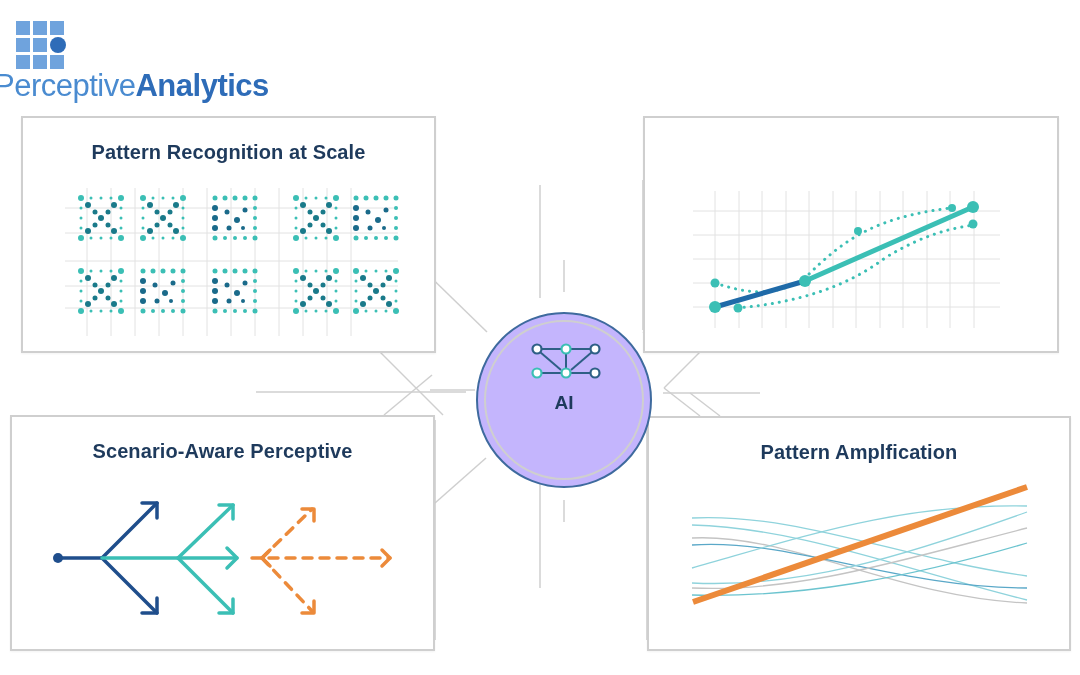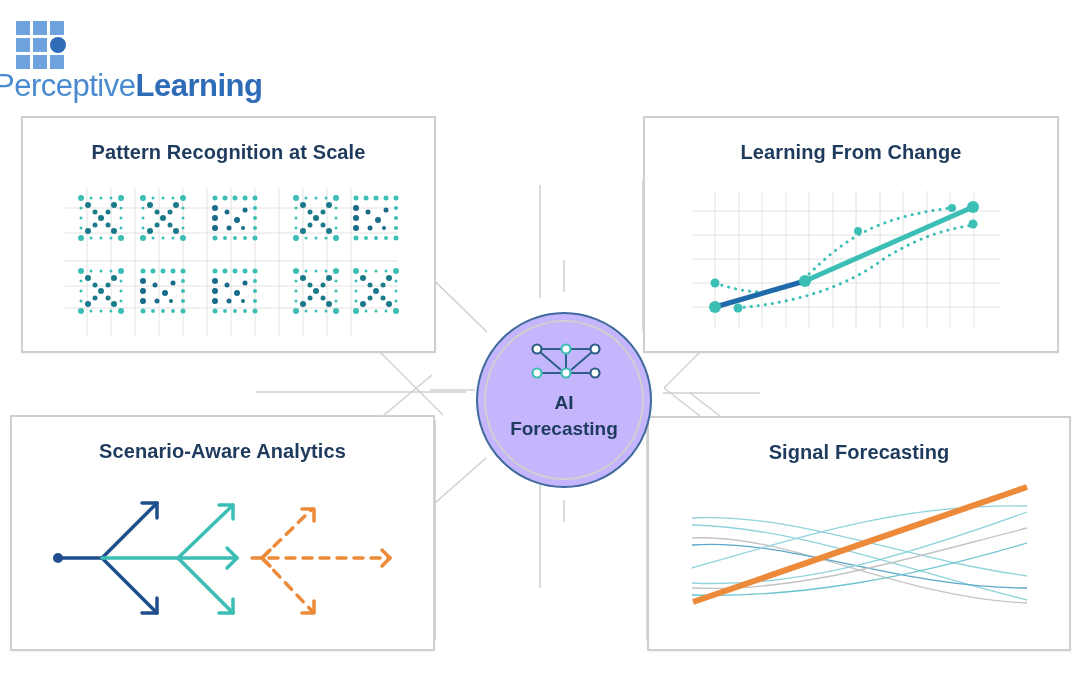--- a/index.html
+++ b/index.html
@@ -95,21 +95,21 @@
       <rect x="17" y="0" width="14" height="14"></rect>
       <rect x="34" y="0" width="14" height="14"></rect>
       <rect x="0" y="17" width="14" height="14"></rect>
       <rect x="17" y="17" width="14" height="14"></rect>
       <rect x="0" y="34" width="14" height="14"></rect>
       <rect x="17" y="34" width="14" height="14"></rect>
       <rect x="34" y="34" width="14" height="14"></rect>
     </g>
     <circle cx="42" cy="24" r="8" fill="#2e6cb8"></circle>
   </svg>
-  <div class="logo-text"><span class="light">Perceptive</span><span class="bold">Learning</span></div>
+  <div class="logo-text"><span class="light">Perceptive</span><span class="bold">Analytics</span></div>
 </div>
 
 <div class="panel" id="p-pattern">
   <svg width="415" height="237" viewBox="0 0 415 237">
     <g stroke="#e2e2e2" stroke-width="1">
       <line x1="42" y1="90" x2="375" y2="90"></line>
       <line x1="42" y1="115" x2="375" y2="115"></line>
       <line x1="42" y1="143" x2="375" y2="143"></line>
       <line x1="42" y1="168" x2="375" y2="168"></line>
       <line x1="42" y1="190" x2="375" y2="190"></line>
@@ -231,21 +231,20 @@
       <circle cx="70" cy="189" r="6"></circle>
       <circle cx="70" cy="165" r="4.5"></circle>
       <circle cx="93" cy="190" r="4.5"></circle>
       <circle cx="160" cy="163" r="6"></circle>
       <circle cx="213" cy="113" r="4"></circle>
       <circle cx="307" cy="90" r="4"></circle>
       <circle cx="328" cy="89" r="6"></circle>
       <circle cx="328" cy="106" r="4.5"></circle>
     </g>
   </svg>
-  <div class="panel-title">Learning From Change</div>
 </div>
 
 <div class="panel" id="p-scenario">
   <svg width="425" height="236" viewBox="0 0 425 236">
     <g stroke-width="3.5" fill="none" stroke-linecap="round" stroke-linejoin="round">
 
       <circle cx="46" cy="141" r="5" fill="#1f4e8c" stroke="none"></circle>
       <line x1="46" y1="141" x2="90" y2="141" stroke="#1f4e8c"></line>
       <line x1="90" y1="141" x2="145" y2="86" stroke="#1f4e8c"></line>
       <polyline points="130,86 145,86 145,101" stroke="#1f4e8c"></polyline>
@@ -263,38 +262,38 @@
         <line x1="240" y1="141" x2="378" y2="141"></line>
         <line x1="250" y1="141" x2="300" y2="92"></line>
         <line x1="250" y1="141" x2="300" y2="194"></line>
       </g>
       <polyline points="258,133 250,141 258,149" stroke="#ec8a3a"></polyline>
       <polyline points="370,133 378,141 370,149" stroke="#ec8a3a"></polyline>
       <polyline points="290,92 302,92 302,104" stroke="#ec8a3a"></polyline>
       <polyline points="290,196 302,196 302,184" stroke="#ec8a3a"></polyline>
     </g>
   </svg>
-  <div class="panel-title">Scenario-Aware Analytics</div>
+  <div class="panel-title">Scenario-Aware Perceptive</div>
 </div>
 
 <div class="panel" id="p-signal">
   <svg width="424" height="235" viewBox="0 0 424 235">
     <g fill="none" stroke-width="1.3">
       <path d="M43 100 C 150 95, 250 140, 378 158" stroke="#8fd3dc"></path>
       <path d="M43 107 C 150 110, 250 150, 378 182" stroke="#8fd3dc"></path>
       <path d="M43 120 C 140 115, 250 180, 378 185" stroke="#c4c4c4"></path>
       <path d="M43 127 C 140 120, 250 170, 378 170" stroke="#5aa8c8"></path>
       <path d="M43 150 C 150 120, 250 85, 378 88" stroke="#8fd3dc"></path>
       <path d="M43 165 C 150 170, 250 140, 378 94" stroke="#8fd3dc"></path>
       <path d="M43 170 C 150 175, 260 140, 378 110" stroke="#c4c4c4"></path>
       <path d="M43 177 C 150 180, 260 160, 378 125" stroke="#6cc4cf"></path>
     </g>
     <line x1="44" y1="184" x2="378" y2="69" stroke="#ec8a3a" stroke-width="6" stroke-linecap="butt"></line>
   </svg>
-  <div class="panel-title">Signal Forecasting</div>
+  <div class="panel-title">Pattern Amplfication</div>
 </div>
 
 <div class="hub">
   <div class="hub-inner"></div>
   <svg class="hub-icon" viewBox="0 0 72 38">
     <g stroke="#2e5f86" stroke-width="2" fill="none">
       <line x1="12" y1="7" x2="31" y2="7"></line>
       <line x1="41" y1="7" x2="60" y2="7"></line>
       <line x1="12" y1="31" x2="31" y2="31"></line>
       <line x1="41" y1="31" x2="60" y2="31"></line>
@@ -306,15 +305,14 @@
       <circle cx="7" cy="7" r="4.5" stroke="#2e5f86"></circle>
       <circle cx="36" cy="7" r="4.5" stroke="#3bbfb5"></circle>
       <circle cx="65" cy="7" r="4.5" stroke="#2e5f86"></circle>
       <circle cx="7" cy="31" r="4.5" stroke="#3bbfb5"></circle>
       <circle cx="36" cy="31" r="4.5" stroke="#3bbfb5"></circle>
       <circle cx="65" cy="31" r="4.5" stroke="#2e5f86"></circle>
     </g>
   </svg>
   <div class="hub-label">
     <div>AI</div>
-    <div>Forecasting</div>
   </div>
 </div>
 
 </body></html>

